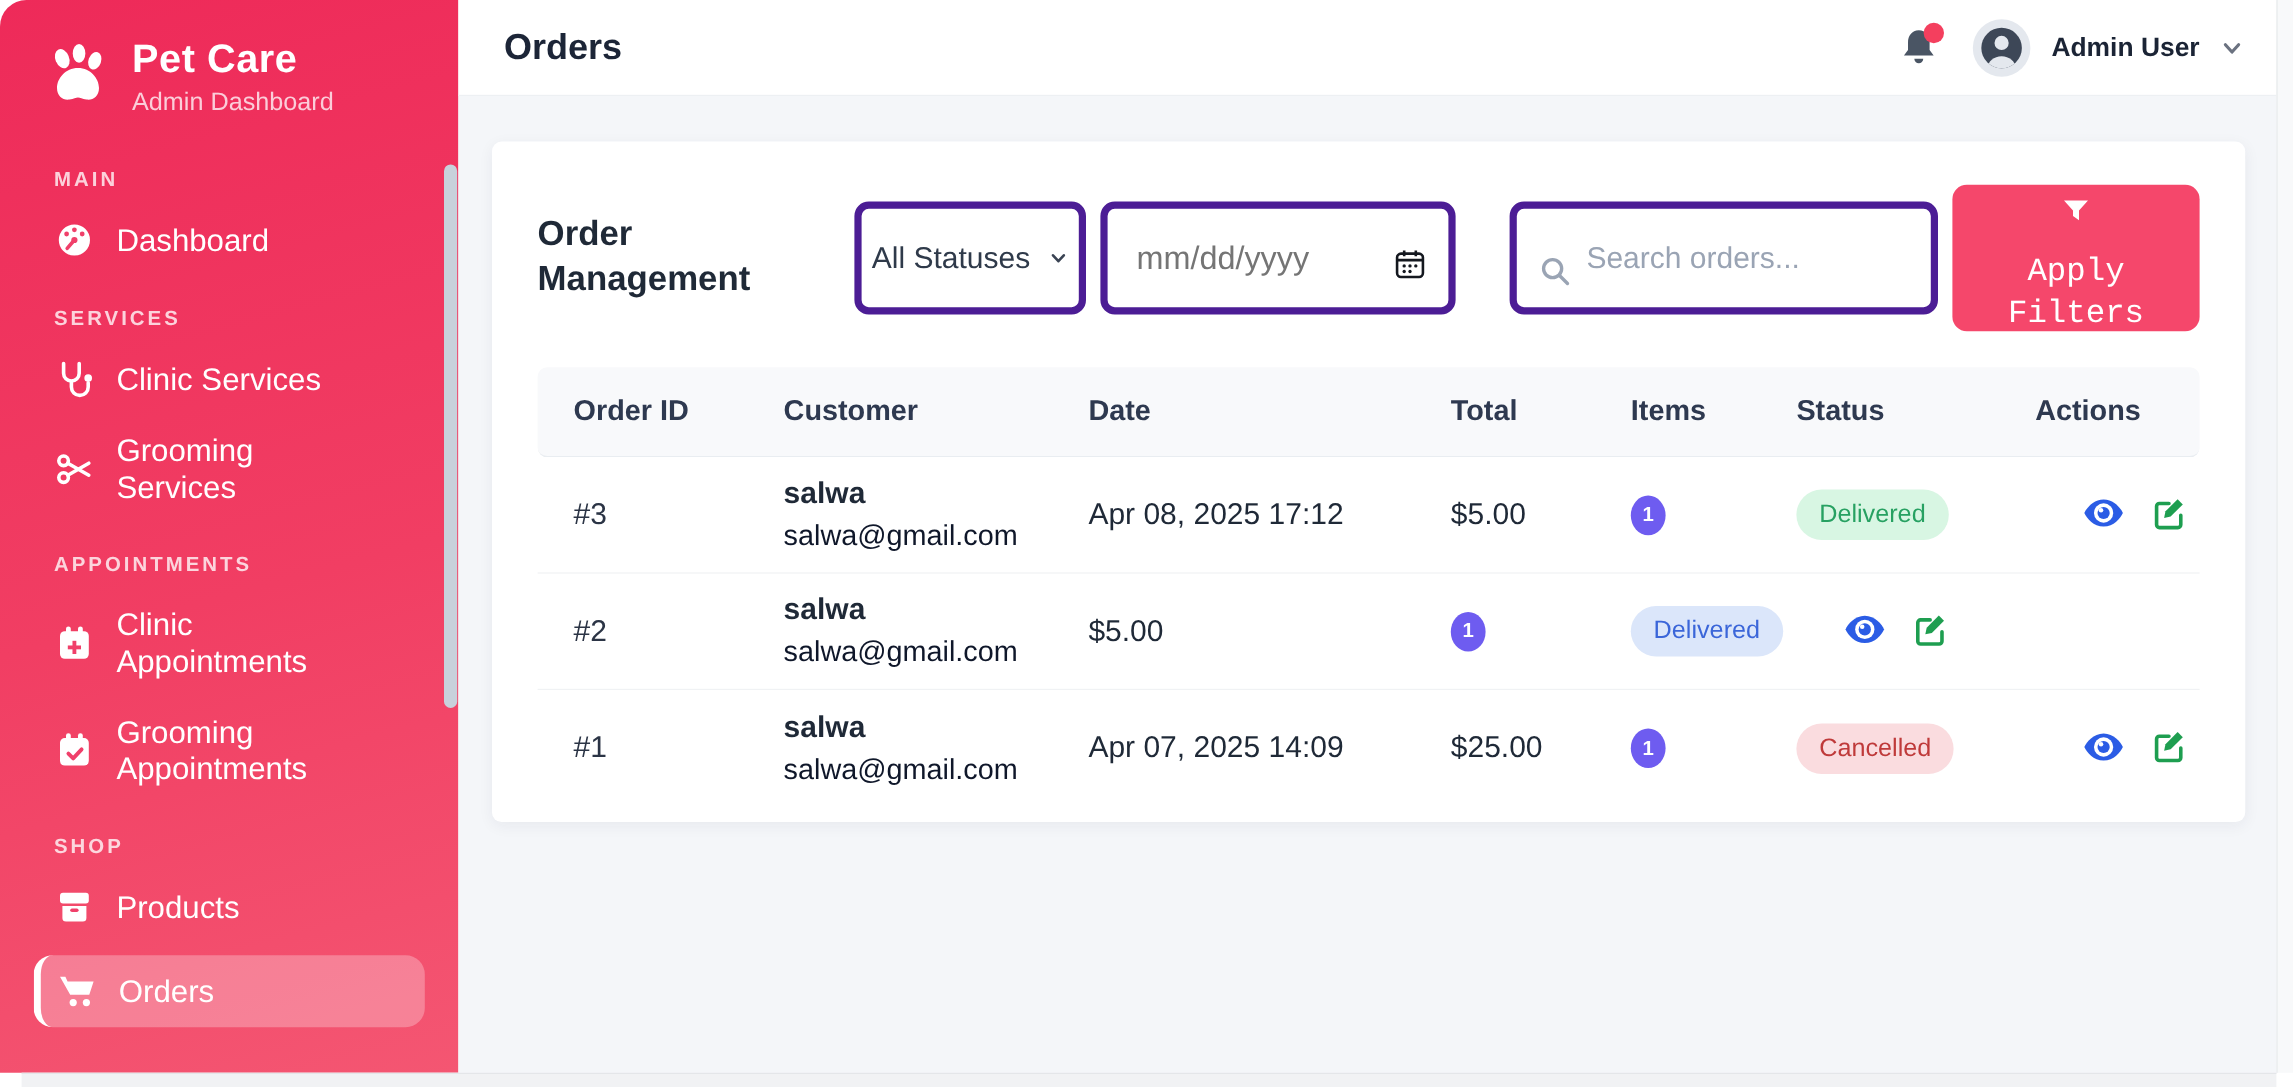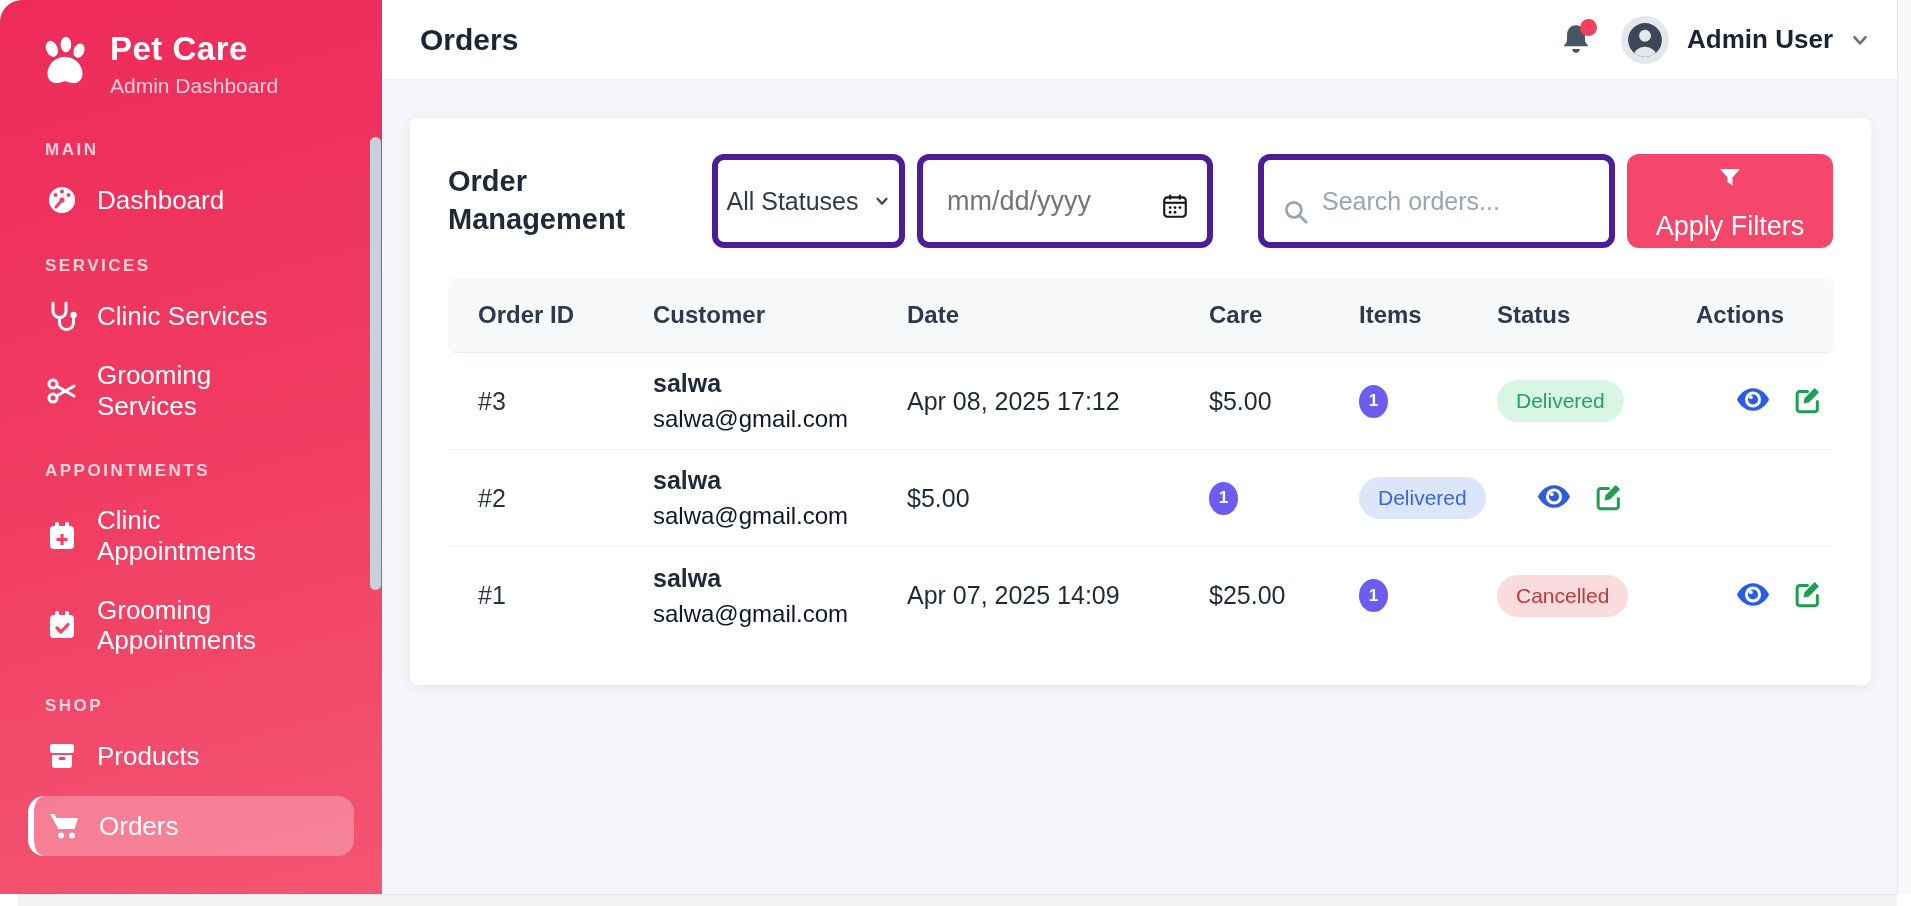--- a/index.html
+++ b/index.html
@@ -65,21 +65,21 @@
   .topbar-right { margin-left:auto; display:flex; align-items:center; gap:12px; }
   .bell-wrap { position:relative; width:36px; height:36px; margin-right:14px; cursor:pointer; }
   .bell-dot {
     position:absolute; top:-3px; right:-2px; width:17px; height:17px;
     border-radius:50%; background:#f43f5e;
   }
   .avatar {
     width:48px; height:48px; border-radius:50%; background:#e4e8ee;
     display:flex; align-items:center; justify-content:center; cursor:pointer;
   }
-  .user-name { font-size:26px; font-weight:bold; color:#1b2435; margin-left:6px; }
+  .user-name { font-size:22px; font-weight:bold; color:#1b2435; margin-left:6px; }
   .chev { margin-left:4px; cursor:pointer; display:flex; }
 
   .main {
     position:absolute; top:80px; left:0; right:0; bottom:0;
     background:#f4f6f9; padding:38px 26px 0 28px; overflow:hidden;
   }
   .card {
     background:#fff; border-radius:8px; padding:36px 38px 30px 38px;
     height:567px; box-shadow:0 3px 12px rgba(30,40,60,.06);
   }
@@ -104,25 +104,25 @@
   .date-cal-icon { position:absolute; right:18px; top:32px; }
   .search-ctl { width:357px; margin-left:45px; position:relative; }
   .search-ctl input {
     width:100%; height:100%; border:none; outline:none; background:transparent;
     font-size:25px; color:#2f3a4a; padding:0 18px 0 58px;
     font-family:"Liberation Sans", sans-serif;
   }
   .search-ctl input::placeholder { color:#9aa4b4; }
   .search-ctl svg { position:absolute; left:18px; top:38px; }
   .apply-btn {
-    width:206px; height:94px; margin-left:12px; border:none; border-radius:12px;
+    width:206px; height:122px; margin-left:12px; border:none; border-radius:12px;
     background:#f5476b; color:#fff; font-size:27px; font-weight:500;
     display:flex; align-items:center; justify-content:center; flex-wrap:wrap;
     gap:10px; padding:10px 16px; cursor:pointer; line-height:1.3;
-    font-family:Liberation Sans, sans-serif;
+    font-family:Liberation Mono, monospace;
   }
 
   
   .table { margin-top:30px; }
   .trow {
     display:grid;
     grid-template-columns:205px 254px 302px 150px 138px 199px 1fr;
     align-items:center;
   }
   .thead {
@@ -353,21 +353,21 @@
           <span>Apply Filters</span>
         </button>
       </div>
 
       <div class="table">
 
         <div class="trow thead">
           <div class="c1">Order ID</div>
           <div>Customer</div>
           <div>Date</div>
-          <div>Care</div>
+          <div>Total</div>
           <div>Items</div>
           <div>Status</div>
           <div>Actions</div>
         </div>
 
         <div class="trow tbody-row">
           <div class="c1 cell-id">#3</div>
           <div>
             <div class="cust-name">salwa</div>
             <div class="cust-email">salwa@gmail.com</div>

